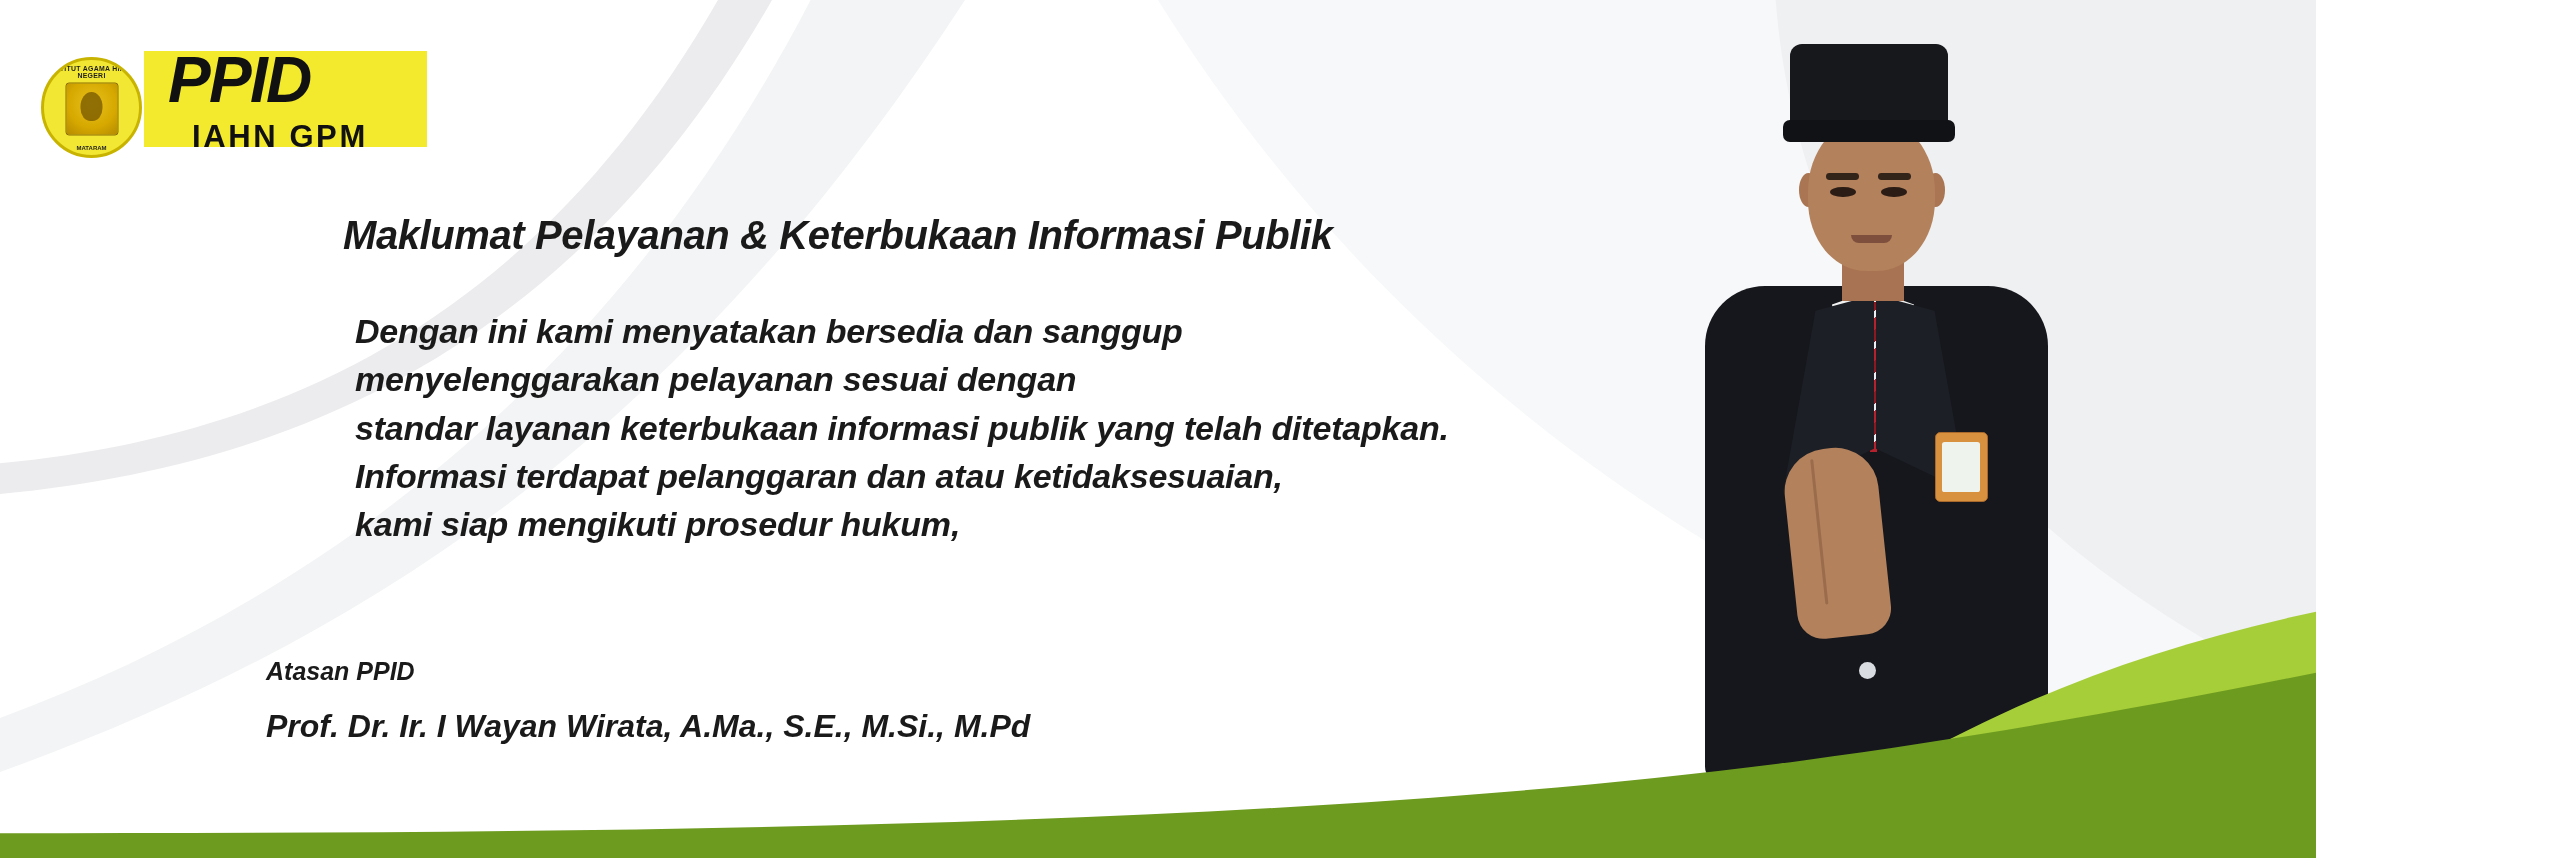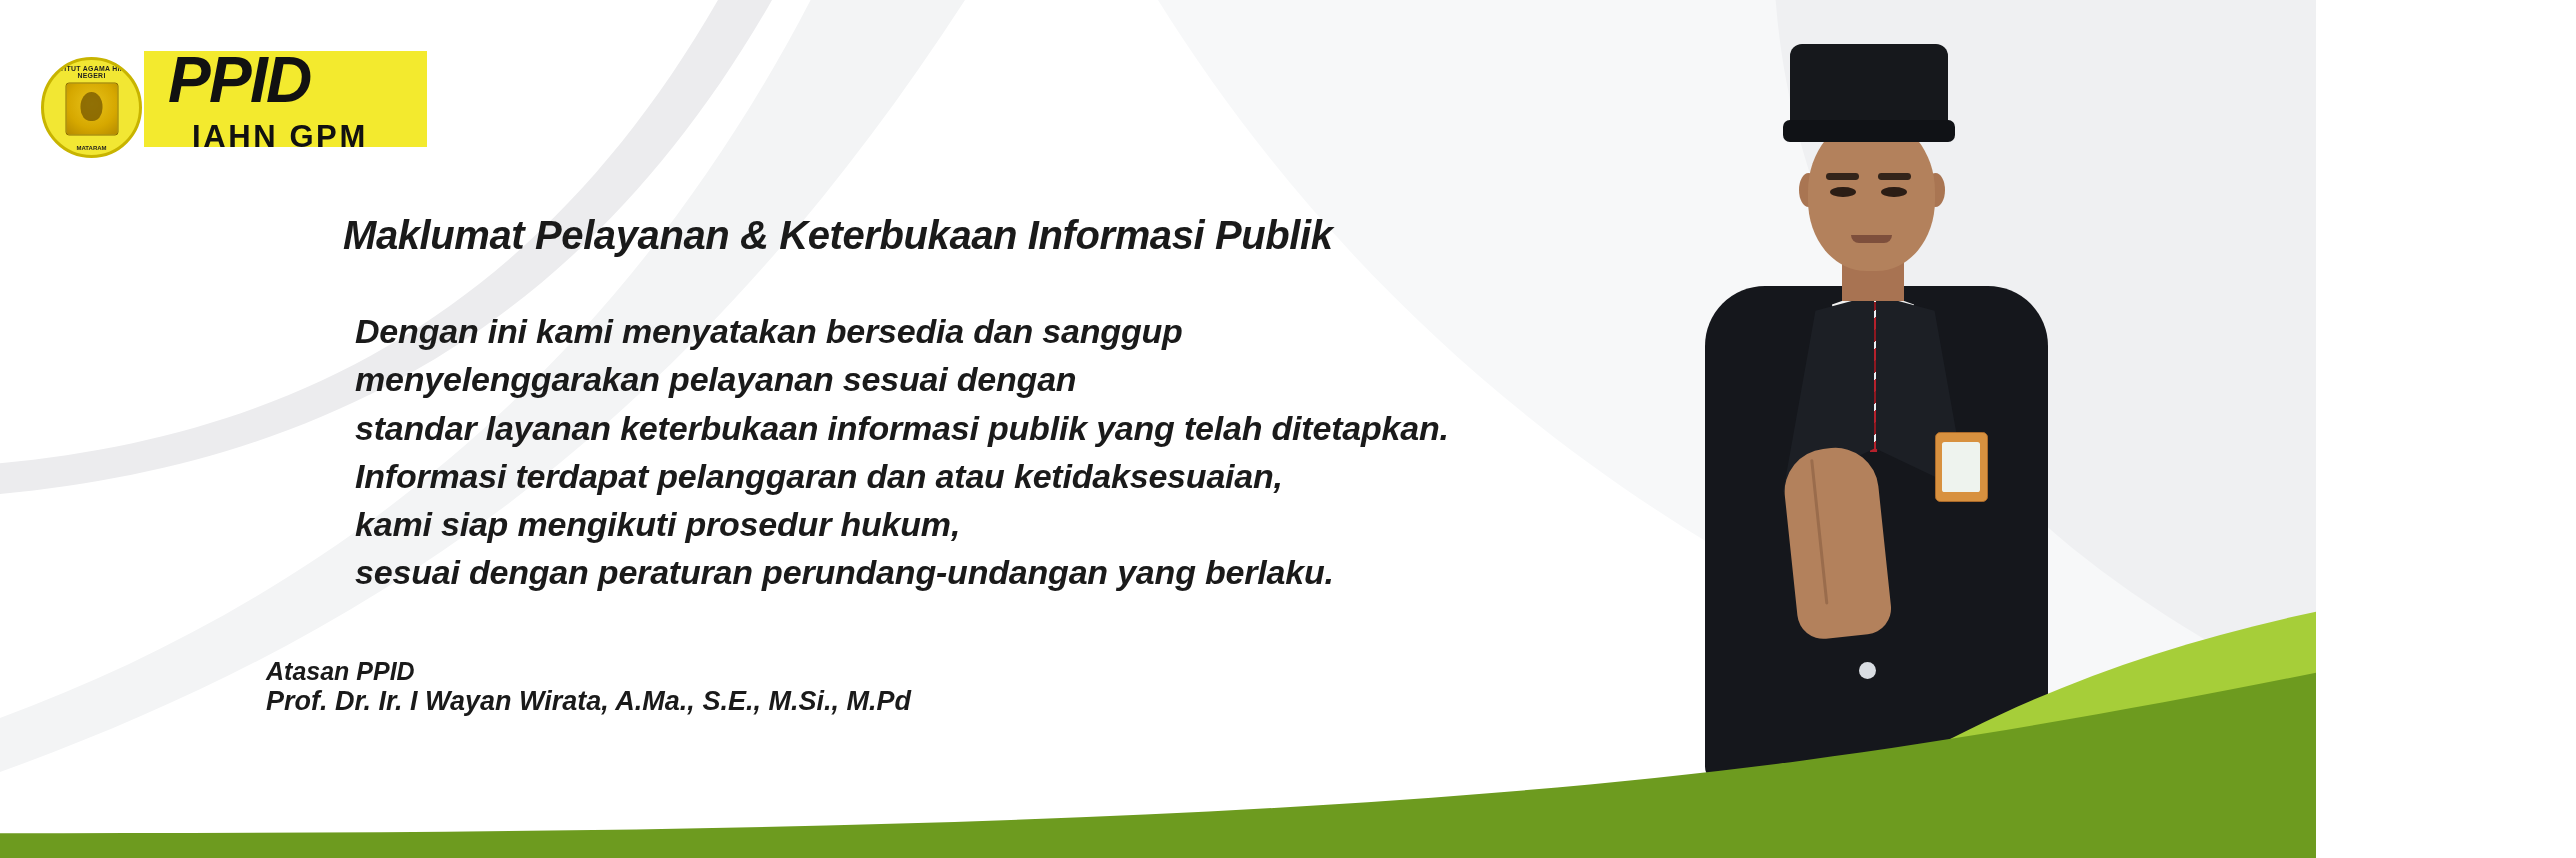--- a/index.html
+++ b/index.html
@@ -153,23 +153,24 @@
     position: absolute;
     left: 266px;
     top: 657px;
     z-index: 5;
   }
   .signature .role {
     font-size: 25px;
     font-weight: bold;
     font-style: italic;
     color: #1a1a1a;
+    margin-bottom: 22px;
   }
   .signature .name {
-    font-size: 27px;
+    font-size: 32px;
     font-weight: bold;
     font-style: italic;
     color: #1a1a1a;
     text-align: center;
   }
   
   .photo {
     position: absolute;
     right: 155px;
     bottom: 77px;
@@ -448,21 +449,20 @@
   </div>
 
   <div class="content">
     <h1 class="headline">Maklumat Pelayanan &amp; Keterbukaan Informasi Publik</h1>
     <ul class="body-lines">
       <li>Dengan ini kami menyatakan bersedia dan sanggup</li>
       <li>menyelenggarakan pelayanan sesuai dengan</li>
       <li>standar layanan keterbukaan informasi publik yang telah ditetapkan.</li>
       <li>Informasi terdapat pelanggaran dan atau ketidaksesuaian,</li>
       <li>kami siap mengikuti prosedur hukum,</li>
-      <li>sesuai dengan peraturan perundang-undangan yang berlaku.</li>
     </ul>
   </div>
 
   <div class="signature">
     <div class="role">Atasan PPID</div>
     <div class="name">Prof. Dr. Ir. I Wayan Wirata, A.Ma., S.E., M.Si., M.Pd</div>
   </div>
 
   <div class="photo">
     <div class="p-suit"></div>

